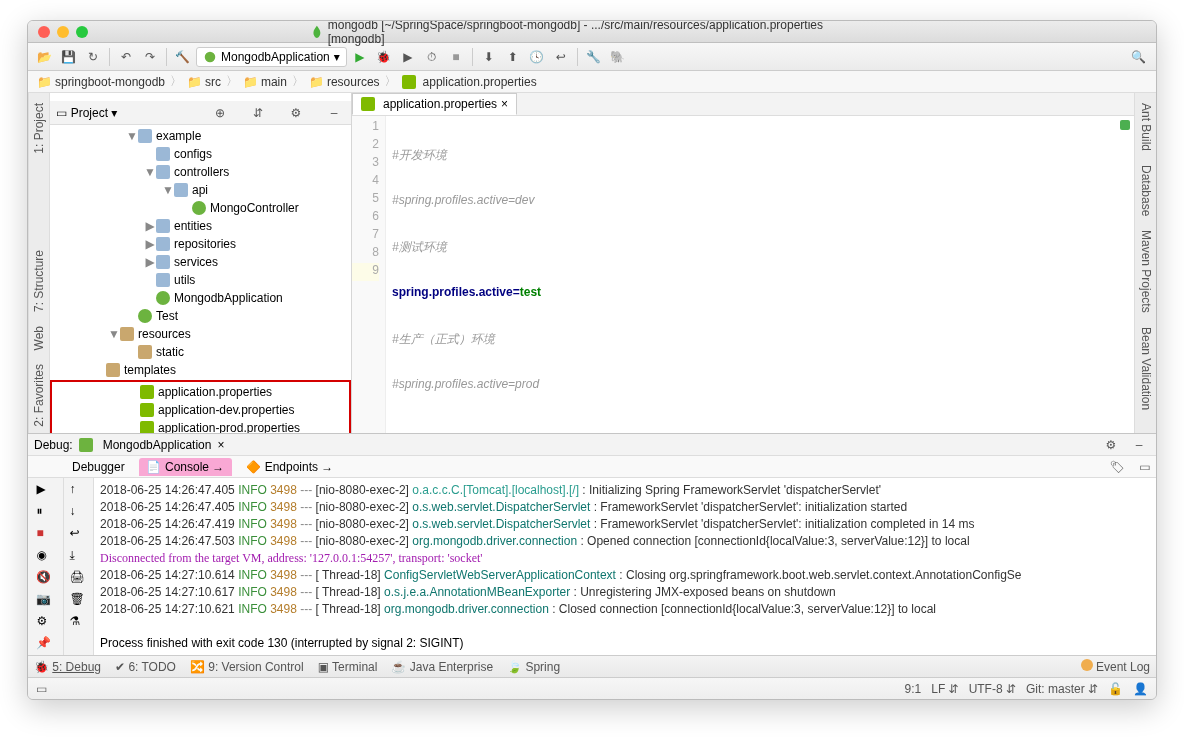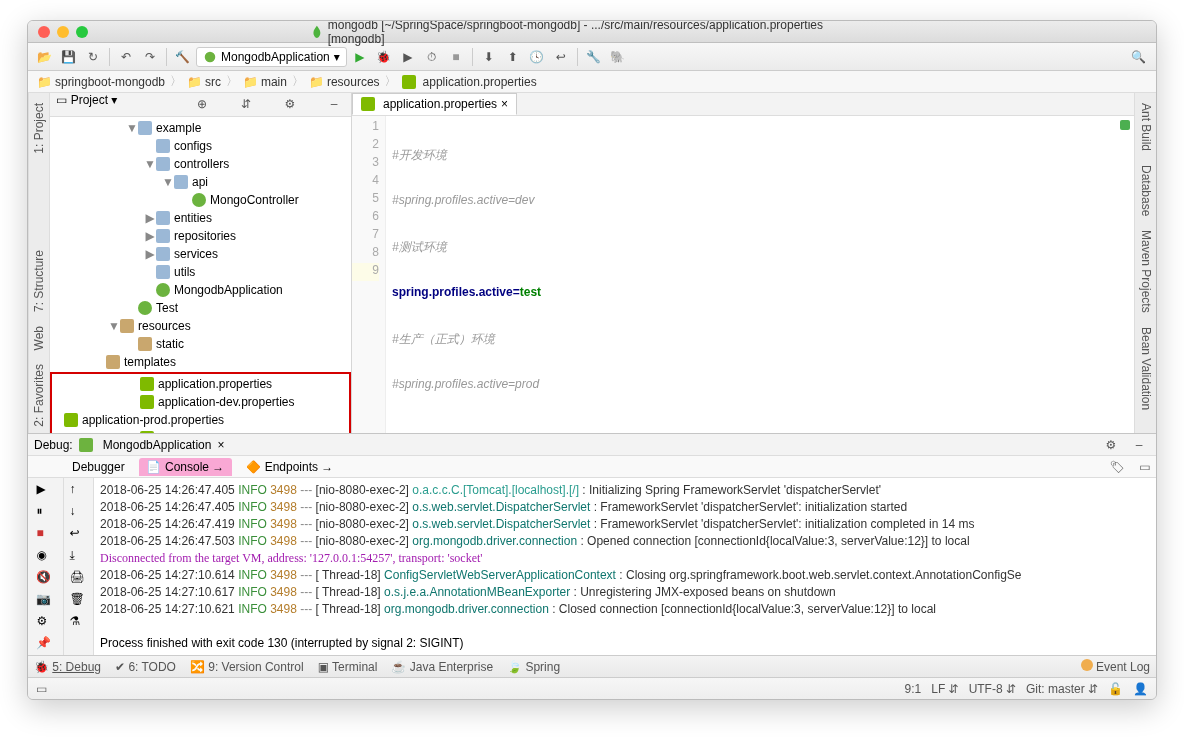--- a/index.html
+++ b/index.html
@@ -18,21 +18,21 @@
 .search-icon { margin-left:auto; }
 .breadcrumb { height:22px; background:#f7f7f7; border-bottom:1px solid #ddd; display:flex; align-items:center; padding:0 6px; gap:2px; font-size:11px; color:#333;}
 .crumb{display:flex; align-items:center; gap:3px; padding:0 3px;}
 .crumb-sep{color:#aaa;}
 .body { flex:1; display:flex; position:relative; overflow:hidden;}
 .stripe-left, .stripe-right { width:22px; background:#ececec; border-left:1px solid #ddd; border-right:1px solid #ddd; display:flex; flex-direction:column; align-items:center; padding-top:4px; gap:2px; font-size:10px;}
 .stripe-right{border-left:1px solid #ddd;border-right:none;}
 .vtab { writing-mode:vertical-rl; transform:rotate(180deg); padding:6px 2px; color:#555;}
 .vtab-right { writing-mode:vertical-rl; padding:6px 2px; color:#555;}
 .project-panel { width:302px; background:#fff; border-right:1px solid #d6d6d6; display:flex; flex-direction:column;}
-.panel-header{height:24px; background:#f3f3f3; border-bottom:1px solid #ddd; display:flex; align-items:flex-start; padding:0 6px; gap:22px;}
+.panel-header{height:24px; background:#f3f3f3; border-bottom:1px solid #ddd; display:flex; align-items:center; padding:0 6px; gap:16px;margin-top:8px;}
 .panel-header .spacer{flex:1;}
 .tree { flex:1; overflow:auto; padding:2px 0; font-size:12px;}
 .tree-row { display:flex; align-items:center; height:18px; white-space:nowrap;}
 .arrow{width:12px; text-align:center; color:#888;}
 .twicn{width:14px; height:14px; margin-right:4px; display:inline-block;}
 .folder-ico{background:#9bb8d6; border-radius:2px;}
 .class-ico{background:#6cb33f; border-radius:50%;}
 .prop-ico{background:#7fba00; border-radius:2px;}
 .highlight-box{border:2px solid #d40000; padding:1px 0; margin:1px 0;}
 .editor-area { flex:1; display:flex; flex-direction:column; background:#fff;}
@@ -235,21 +235,21 @@
           <div class="tree-row" style="padding-left:76px">
               <span class="arrow"></span>
               <span class="twicn prop-ico"></span>
               <span>application.properties</span>
             </div>
           <div class="tree-row" style="padding-left:76px">
               <span class="arrow"></span>
               <span class="twicn prop-ico"></span>
               <span>application-dev.properties</span>
             </div>
-          <div class="tree-row" style="">
+          <div class="tree-row" style="padding-left:76px">
               <span class="arrow"></span>
               <span class="twicn prop-ico"></span>
               <span>application-prod.properties</span>
             </div>
           <div class="tree-row" style="padding-left:76px">
               <span class="arrow"></span>
               <span class="twicn prop-ico"></span>
               <span>application-test.properties</span>
             </div>
         </div>

